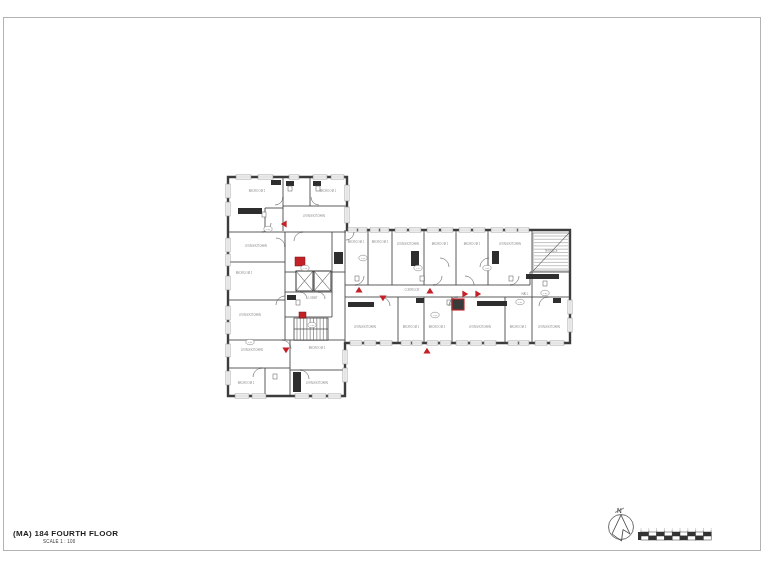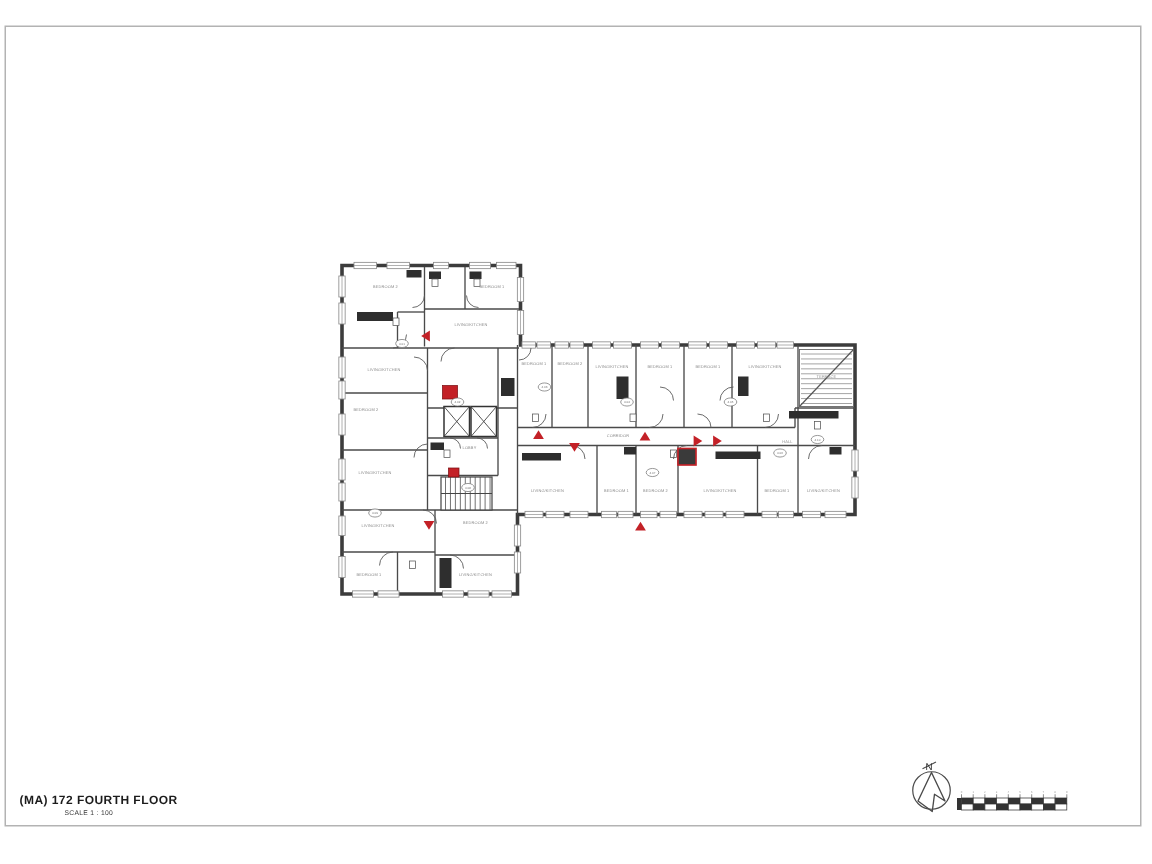--- a/index.html
+++ b/index.html
@@ -343,15 +343,15 @@
         <text x="2720" y="2114">5</text>
         <text x="2751.2" y="2114">6</text>
         <text x="2782.4" y="2114">7</text>
         <text x="2813.6" y="2114">8</text>
         <text x="2844.8" y="2114">9</text>
       </g>
     </g>
 </svg>
 
 <div class="titleblock">
-  <div class="t1">(MA) 172 FOURTH FLOOR</div>
+  <div class="t1">(MA) 184 FOURTH FLOOR</div>
   <div class="t2">SCALE 1 : 100</div>
 </div>
 
 </body></html>

